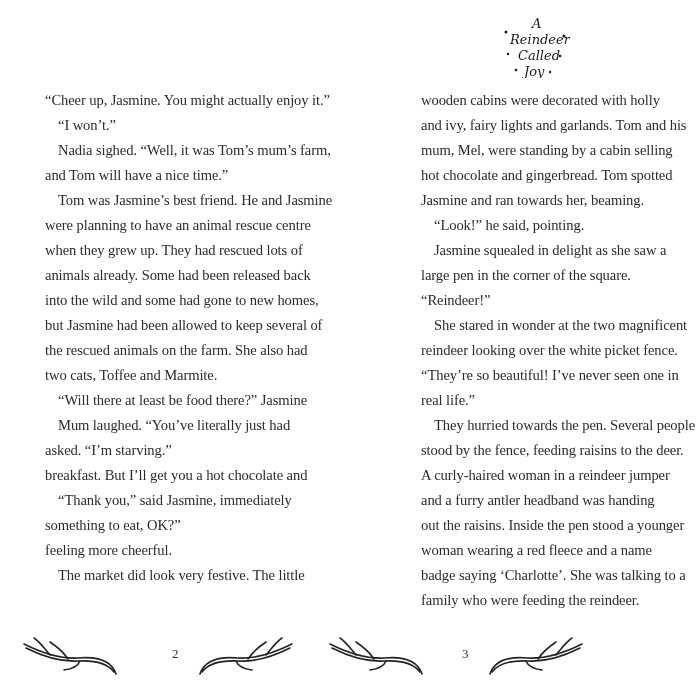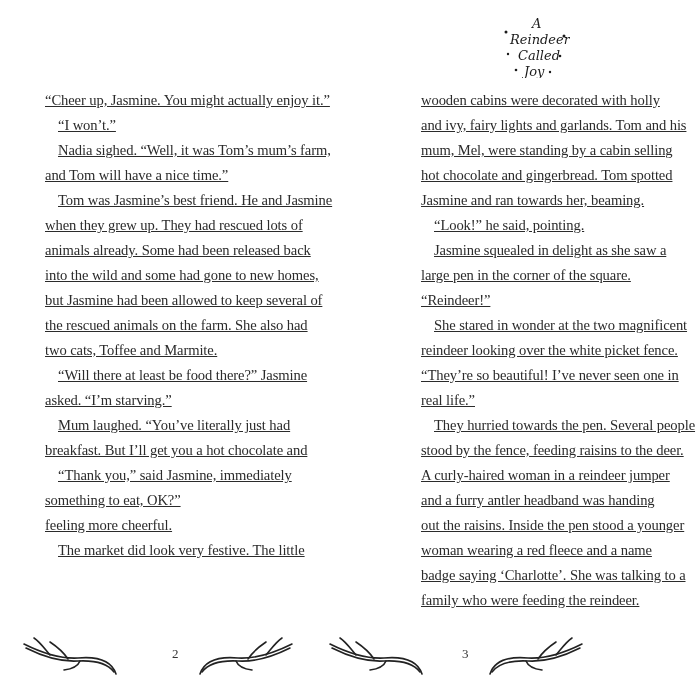--- a/index.html
+++ b/index.html
@@ -4,48 +4,49 @@
   <style>
     html, body { margin: 0; padding: 0; }
     body { width: 700px; height: 700px; background: #ffffff; position: relative; overflow: hidden;
            font-family: "Liberation Serif", "DejaVu Serif", serif; color: #2b2b2b; }
     .page { position: absolute; top: 0; height: 700px; width: 350px; }
     .page.left { left: 0; }
     .page.right { left: 350px; }
     .text { position: absolute; top: 88px; }
     .page.left .text { left: 45px; width: 290px; }
     .page.right .text { left: 59px; width: 290px; margin-left: 12px; }
-    .line { height: 25px; line-height: 25px; font-size: 14.6px; white-space: nowrap; letter-spacing: -0.1px; text-decoration: underline; }
+    .line { height: 25px; line-height: 25px; font-size: 14.6px; white-space: nowrap; letter-spacing: -0.1px; }
     .line.indent { padding-left: 13px; }
     .footer { position: absolute; top: 632px; width: 350px; height: 50px; }
     .pgnum { position: absolute; top: 14px; font-size: 13px; color: #333; }
     .page.left .pgnum { left: 172px; }
     .page.right .pgnum { left: 112px; }
     .antler { position: absolute; top: 4px; }
     .logo { position: absolute; left: 148px; top: 14px; width: 72px; height: 64px; }
   </style>
 </head>
 <body>
 
 <div class="page left">
   <div class="text" id="left-text">
       <div class="line">“Cheer up, Jasmine. You might actually enjoy it.”</div>
       <div class="line indent">“I won’t.”</div>
       <div class="line indent">Nadia sighed. “Well, it was Tom’s mum’s farm,</div>
       <div class="line">and Tom will have a nice time.”</div>
       <div class="line indent">Tom was Jasmine’s best friend. He and Jasmine</div>
+      <div class="line">were planning to have an animal rescue centre</div>
       <div class="line">when they grew up. They had rescued lots of</div>
       <div class="line">animals already. Some had been released back</div>
       <div class="line">into the wild and some had gone to new homes,</div>
       <div class="line">but Jasmine had been allowed to keep several of</div>
       <div class="line">the rescued animals on the farm. She also had</div>
       <div class="line">two cats, Toffee and Marmite.</div>
       <div class="line indent">“Will there at least be food there?” Jasmine</div>
+      <div class="line indent">Mum laughed. “You’ve literally just had</div>
       <div class="line">asked. “I’m starving.”</div>
-      <div class="line indent">Mum laughed. “You’ve literally just had</div>
       <div class="line">breakfast. But I’ll get you a hot chocolate and</div>
       <div class="line indent">“Thank you,” said Jasmine, immediately</div>
       <div class="line">something to eat, OK?”</div>
       <div class="line">feeling more cheerful.</div>
       <div class="line indent">The market did look very festive. The little</div>
     </div>
   <div class="footer">
     <svg class="antler" style="left:20px" width="100" height="42" viewBox="0 0 100 42">
       <g fill="none" stroke="#222" stroke-width="1.6" stroke-linecap="round">
         <path d="M96 38 C92 26 80 20 58 22 C40 23 22 17 4 8"></path>

